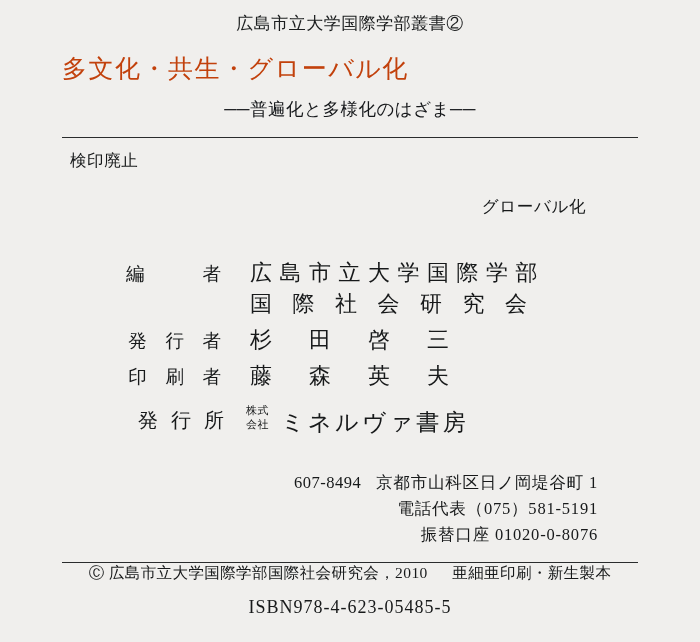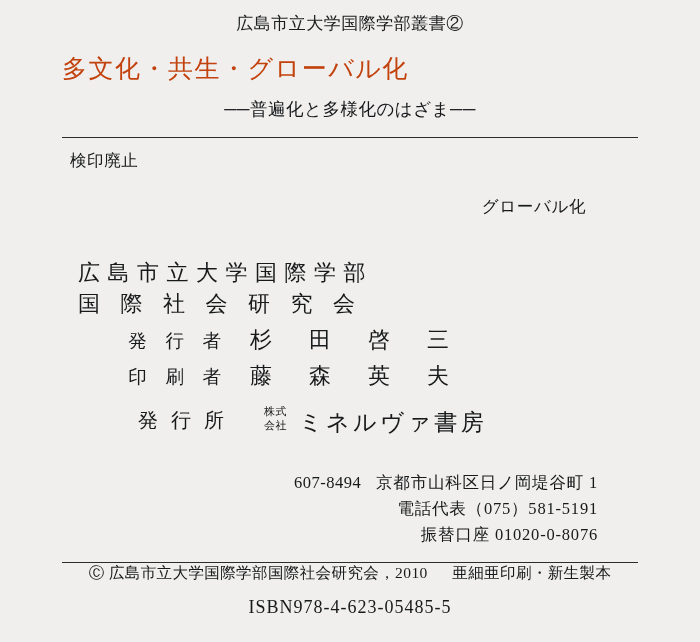--- a/index.html
+++ b/index.html
@@ -124,23 +124,24 @@
     padding-right: 6px;
     box-sizing: border-box;
     white-space: nowrap;
   }
   .kk {
     display: inline-block;
     font-size: 11px;
     line-height: 1.22;
     letter-spacing: 0.5px;
     text-align: center;
-    margin-left: 30px;
+    margin-left: 12px;
     position: relative;
     top: -2px;
+    font-family: Liberation Mono, monospace;
   }
   .publisher-name {
     font-size: 23px;
     letter-spacing: 3.5px;
     margin-left: 12px;
     white-space: nowrap;
   }
 
   
   .address {
@@ -183,20 +184,21 @@
     <div class="dates-right">検印廃止</div>
   </div>
 
   <div class="price-note">
     <div>グローバル化</div>
   </div>
 
   <div class="credits">
 
     <div class="credit-row editor-row">
+      <div class="credit-label">編　　者</div>
       <div class="credit-value">
         <div>広島市立大学国際学部</div>
         <div>国 際 社 会 研 究 会</div>
       </div>
     </div>
 
     <div class="credit-row">
       <div class="credit-label">発 行 者</div>
       <div class="credit-value">杉　田　啓　三</div>
     </div>

